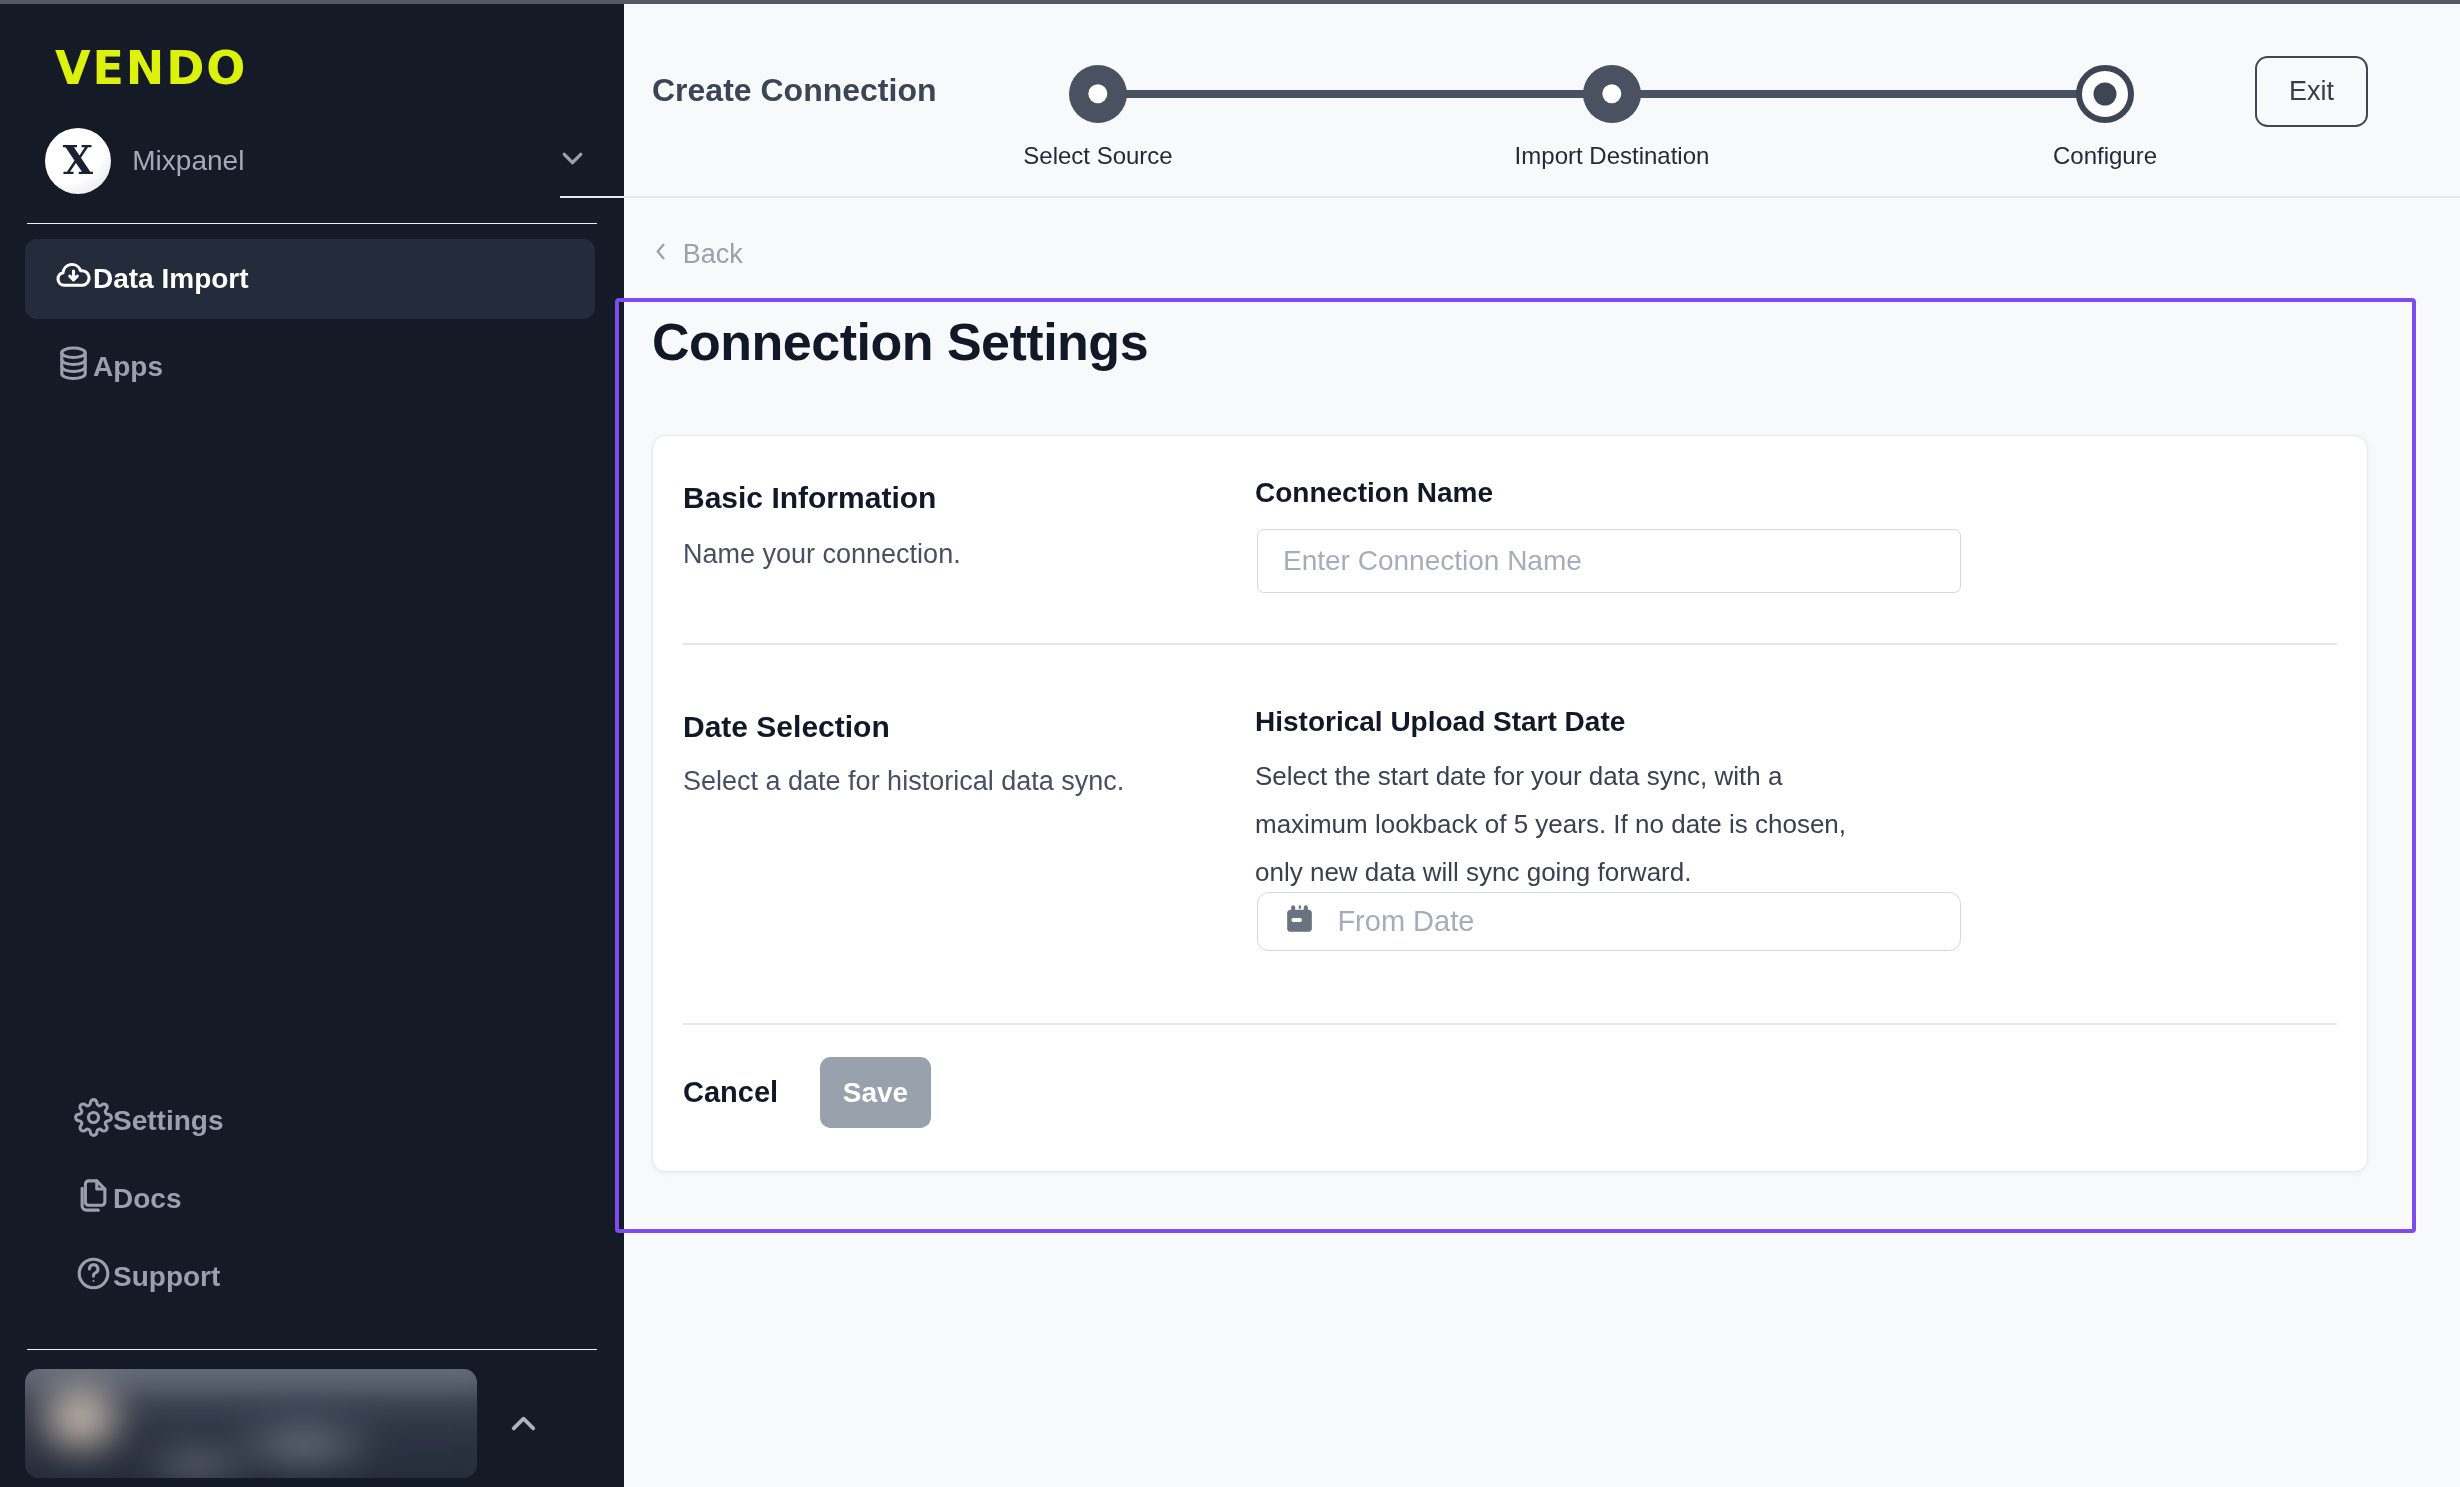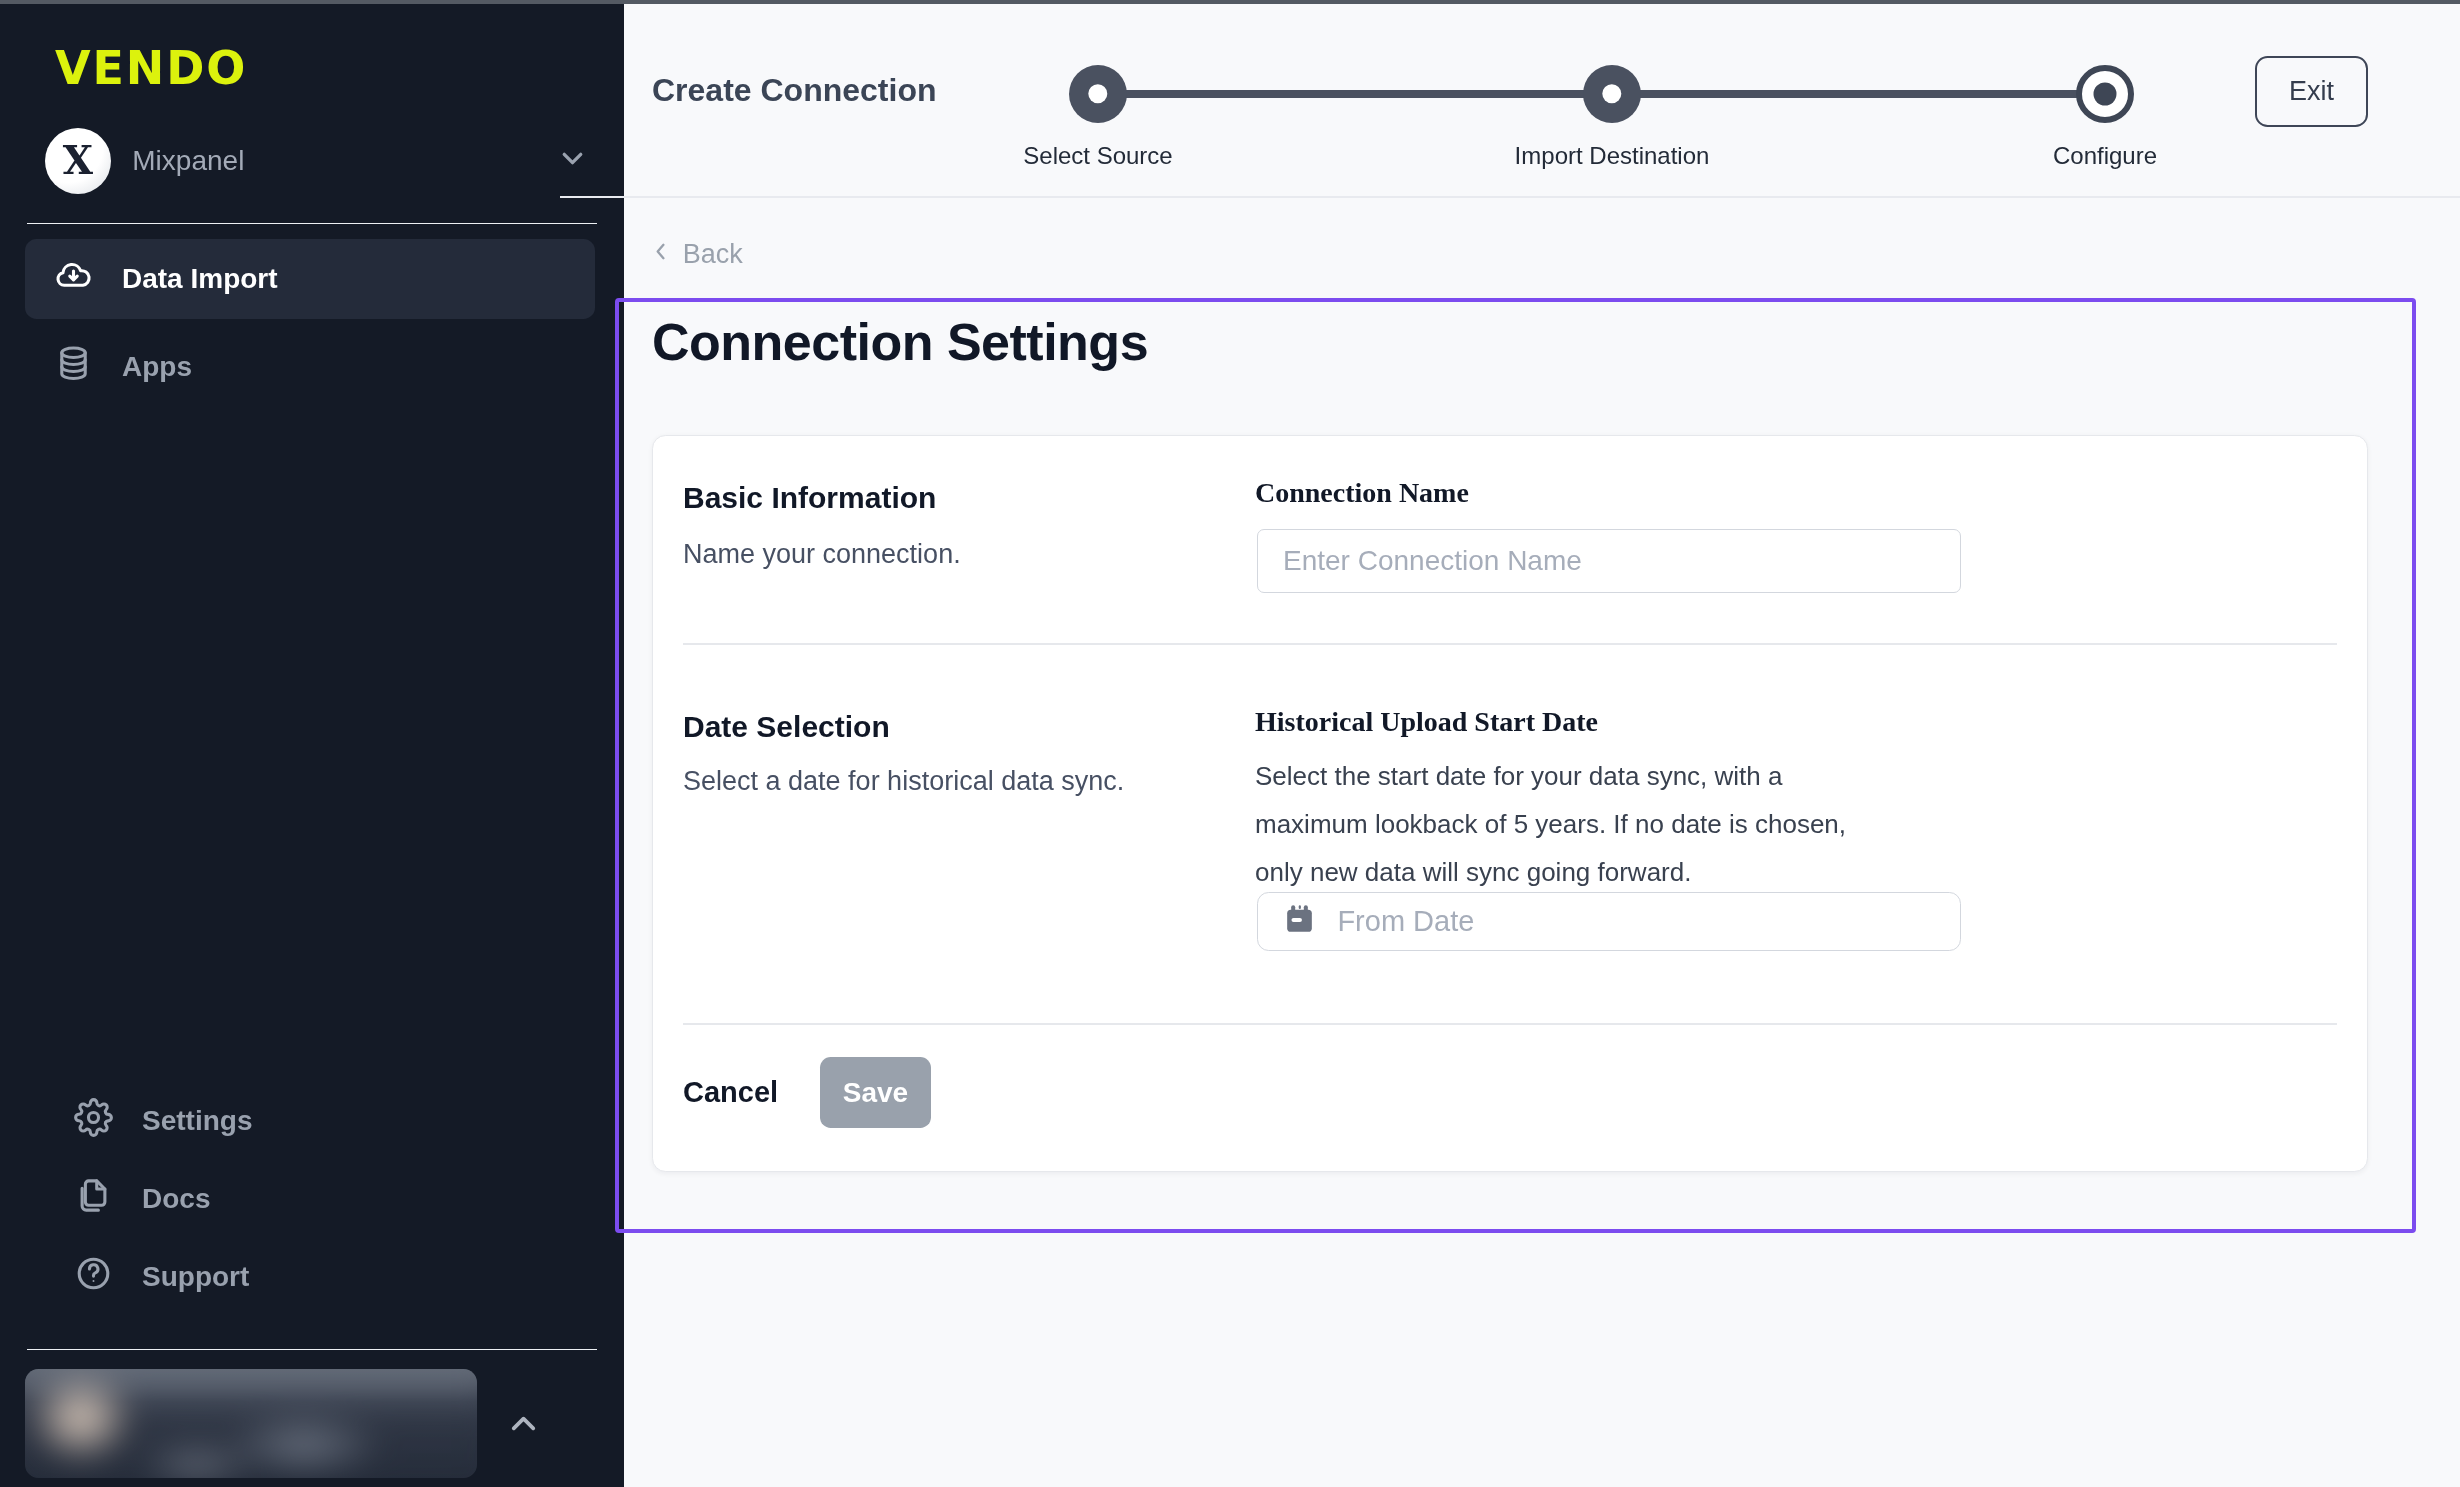--- a/index.html
+++ b/index.html
@@ -17,21 +17,21 @@
           font-size:46px; letter-spacing:1.9px; color:#DCF20D; }
   .workspace { margin:33px 35px 0 45px; display:flex; align-items:center; cursor:pointer; }
   .mx-avatar { width:66px; height:66px; border-radius:50%; background:radial-gradient(circle at 35% 30%, #ffffff 55%, #d9dde3 100%);
                display:flex; align-items:center; justify-content:center; flex:0 0 auto; }
   .mx-glyph { font-family:"DejaVu Serif", serif; font-weight:bold; font-size:39px; color:#1B2130; line-height:1; }
   .workspace-name { margin-left:21.3px; font-size:28px; font-weight:500; color:#A3AAB7; }
   .workspace .chev { margin-left:auto; }
   .sb-divider { border-top:1.9px solid #EDF0F4; margin:29px 27px 0 27px; }
   .nav { margin-top:15.5px; display:flex; flex-direction:column; gap:7.8px; }
   .nav-item { height:80px; margin:0 29px 0 25px; padding-left:29px; border-radius:11.6px;
-              display:flex; align-items:center; gap:29px; font-size:28px; font-weight:bold; color:#99A1AE; cursor:pointer; }
+              display:flex; align-items:center; font-size:28px; font-weight:bold; color:#99A1AE; cursor:pointer; }
   .nav-item.active { background:#242B3A; color:#FFFFFF; }
   .nav-item svg { flex:0 0 auto; }
   .badge { margin-left:13.6px; transform:translateY(-13.6px); background:#3D4452; color:#E3E6EB;
            font-size:17.5px; font-weight:bold; letter-spacing:0.5px; padding:4.9px 12.6px; border-radius:6.8px; }
   .spacer { flex:1; }
   .footer-nav { display:flex; flex-direction:column;padding-left:20px; }
   .footer-nav .nav-item { height:78px; }
   .user-row { margin:19.4px 25px 9.7px 25px; display:flex; align-items:center; }
   .user-card { position:relative; width:452px; height:109px; border-radius:13.6px; overflow:hidden;
                background:linear-gradient(180deg,#5A616D 0%, #343B4A 30%, #252C3A 100%); cursor:pointer; }
@@ -62,21 +62,21 @@
   
   .back-link { position:absolute; left:650px; top:239px; display:flex; align-items:center; gap:9.7px;
                font-size:27px; color:#99A1AC; cursor:pointer; }
   .purple-box { position:absolute; left:615px; top:298px; width:1801px; height:935px;
                 border:4.9px solid #7C4CEF; border-radius:3.9px; }
   .panel-title { position:absolute; left:652px; top:312px; font-size:52px; font-weight:800; color:#111827; letter-spacing:-0.5px; }
   .card { position:absolute; left:652px; top:435px; width:1716px; height:737px; background:#FFFFFF;
           border:1.5px solid #E6E8EC; border-radius:13.6px; box-shadow:0 1.9px 4.9px rgba(16,24,40,.05); }
   .sec-title { position:absolute; font-size:30px; font-weight:bold; color:#111827; }
   .sec-desc  { position:absolute; font-size:27px; color:#475063; }
-  .field-label { position:absolute; font-size:28px; font-weight:bold; color:#111827;font-family:Liberation Serif, serif; }
+  .field-label { position:absolute; font-size:28px; font-weight:bold; color:#111827; }
   .text-input { position:absolute; border:1.9px solid #D3D7DE; border-radius:7px; background:#fff;
                 font-size:28px; color:#111827; font-family:"Liberation Sans", sans-serif; padding-left:25px; outline:none; }
   .text-input::placeholder { color:#A6ADBA; }
   .card-divider { position:absolute; left:30px; right:30px; height:1.5px; background:#E6E8EC; }
   .help-text { position:absolute; font-size:26px; color:#39414F; line-height:48px; width:640px; }
   .date-input { position:absolute; display:flex; align-items:center; gap:19.4px; padding-left:23px;
                 border:1.9px solid #D3D7DE; border-radius:11.6px; background:#fff; cursor:text; }
   .date-placeholder { font-size:29px; color:#A6ADBA; }
   .cancel-btn { position:absolute; background:none; border:none; font-size:29px; font-weight:bold; color:#111827;
                 font-family:"Liberation Sans", sans-serif; cursor:pointer; }

